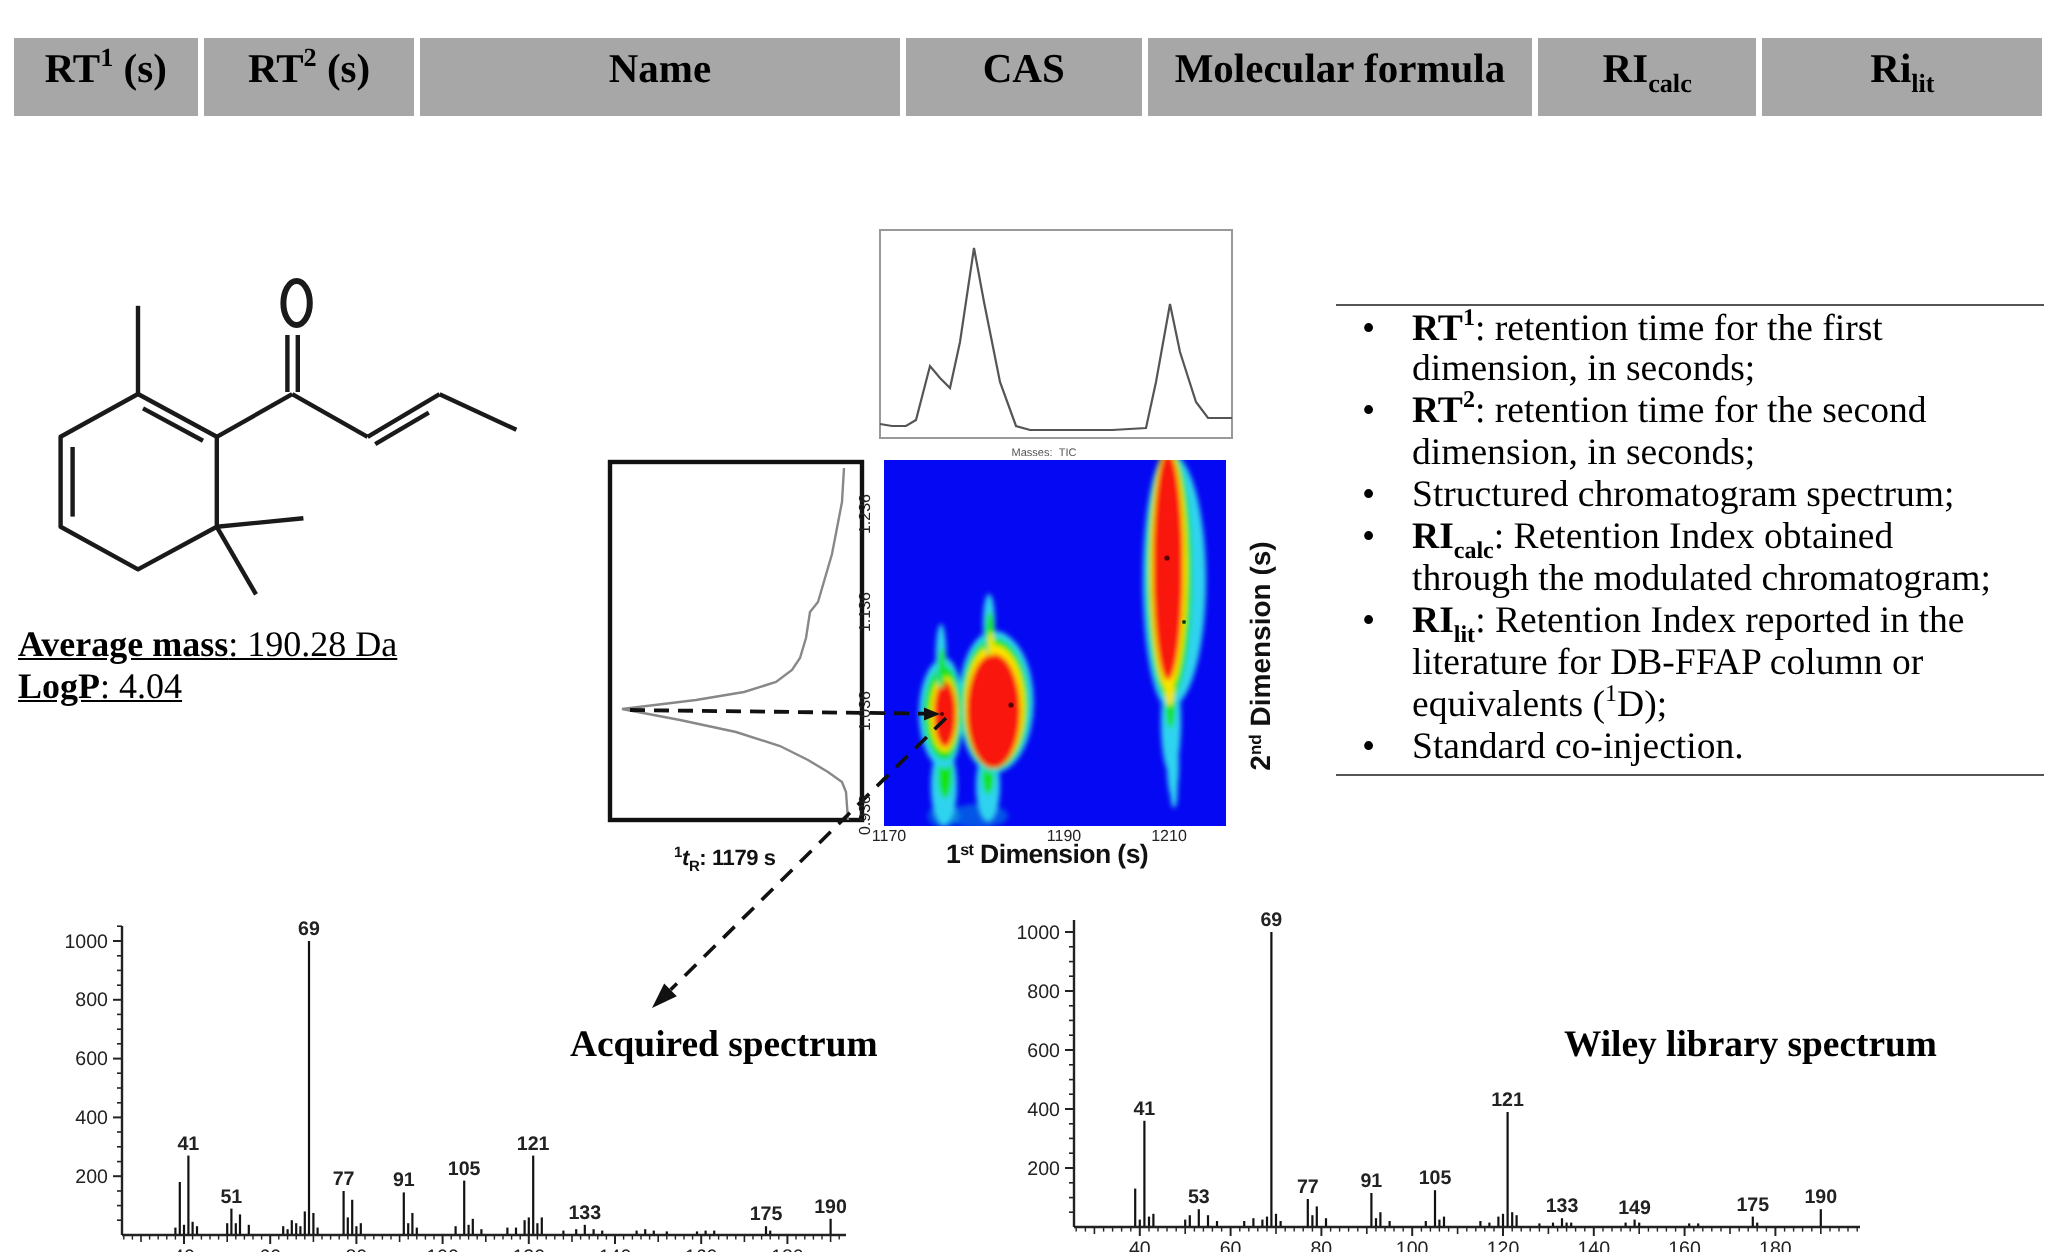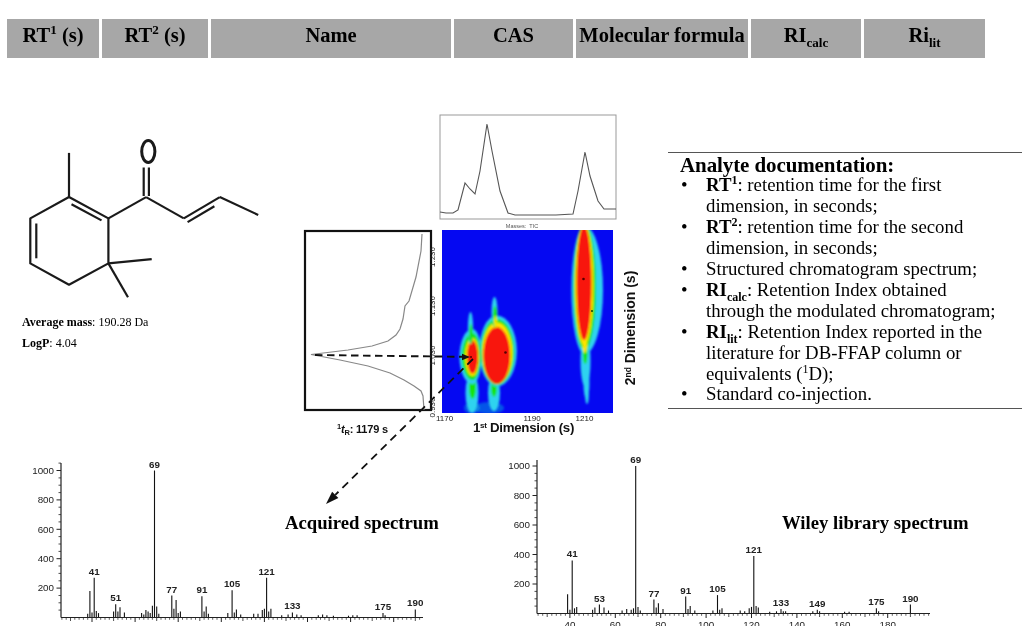--- a/index.html
+++ b/index.html
@@ -3,41 +3,41 @@
 <style>
   html,body{margin:0;padding:0;background:#fff;}
   #page{position:relative;width:1024px;height:626px;background:#fff;overflow:hidden;
         font-family:"Liberation Serif",serif;color:#000;margin-top:11px;}
   table.t{position:absolute;left:4px;top:5px;border-collapse:separate;border-spacing:3px;}
   table.t td{text-align:center;vertical-align:middle;padding:0;}
   tr.hd td{background:#a7a7a7;height:32px;padding:0 0 7px 0;font-weight:bold;font-size:20.5px;}
   tr.dt td{background:#c9c9c9;height:32px;padding:0 0 4px 0;font-size:21px;}
   sup.s{font-size:64%;vertical-align:super;line-height:0;}
   sub.s{font-size:64%;vertical-align:sub;line-height:0;}
-  .props{position:absolute;left:22px;top:301px;font-size:12px;line-height:21px;}
+  .props{position:absolute;left:9px;top:301px;font-size:18px;line-height:21px;text-decoration:underline;}
   .doc{position:absolute;left:668px;top:140.5px;width:354px;border-top:1.5px solid #555;
         border-bottom:1.5px solid #555;padding:2px 0 2.5px 0;font-size:18.8px;line-height:20.9px;}
   .doc .ttl{font-weight:bold;padding-left:12px;font-size:21px;letter-spacing:-0.1px;}
   .doc .li{position:relative;padding-left:38px;}
   .doc .li:before{content:"\2022";position:absolute;left:13px;}
   .cap{position:absolute;font-weight:bold;font-size:18.7px;}
 </style></head>
 <body>
 <div id="page">
 
 <table class="t">
  <tbody>
         <tr class="hd">
   <td style="width:92px">RT<sup class="s">1</sup> (s)</td>
   <td style="width:106px">RT<sup class="s">2</sup> (s)</td>
   <td style="width:240px">Name</td>
   <td style="width:119px">CAS</td>
-  <td style="width:172px">Molecular formula</td>
+  <td style="width:192px">Molecular formula</td>
   <td style="width:110px">RI<sub class="s">calc</sub></td>
-  <td style="width:121px">Ri<sub class="s">lit</sub></td>
+  <td style="width:140px">Ri<sub class="s">lit</sub></td>
  </tr>
 </tbody>
     </table>
 
 <svg style="position:absolute;left:0px;top:95px" width="290" height="210" viewBox="0 95 290 210" fill="none" stroke="#1a1a1a" stroke-width="2.2" stroke-linejoin="round">
 
   <polygon points="69,186 108.4,207.4 108.4,252.4 69,273.7 30.3,252.4 30.3,207.4"></polygon>
 
   <line x1="71.5" y1="193.2" x2="101.5" y2="209.4"></line>
 
@@ -127,21 +127,20 @@
 <text transform="translate(435,396.5) rotate(-90)" font-size="8" text-anchor="middle" fill="#222" font-family="Liberation Sans,sans-serif">0.936</text>
 <text x="444.5" y="409.5" font-size="8" text-anchor="middle" fill="#222" font-family="Liberation Sans,sans-serif">1170</text>
 <text x="532" y="409.5" font-size="8" text-anchor="middle" fill="#222" font-family="Liberation Sans,sans-serif">1190</text>
 <text x="584.5" y="409.5" font-size="8" text-anchor="middle" fill="#222" font-family="Liberation Sans,sans-serif">1210</text>
 <text x="473" y="420.5" font-size="13.3" letter-spacing="-0.3" font-weight="bold" fill="#111" font-family="Liberation Sans,sans-serif">1<tspan font-size="8" dy="-4">st</tspan><tspan font-size="13.3" dy="4">&nbsp;Dimension&nbsp;(s)</tspan></text>
 <text transform="translate(635,317) rotate(-90)" font-size="14" font-weight="bold" text-anchor="middle" fill="#111" font-family="Liberation Sans,sans-serif">2<tspan font-size="8.5" dy="-4.5">nd</tspan><tspan font-size="14" dy="4.5">&nbsp;Dimension&nbsp;(s)</tspan></text>
 <text x="337" y="421.5" font-size="11" letter-spacing="-0.2" font-weight="bold" fill="#111" font-family="Liberation Sans,sans-serif"><tspan font-size="7.5" dy="-4">1</tspan><tspan font-size="11" font-style="italic" dy="4">t</tspan><tspan font-size="7.5" dy="2.8">R</tspan><tspan font-size="11" dy="-2.8">:&nbsp;1179&nbsp;s</tspan></text>
 </svg>
 
 <div class="doc">
- <div class="ttl">Analyte documentation:</div>
  <div class="li"><b>RT<sup class="s">1</sup></b>: retention time for the first<br>dimension, in seconds;</div>
  <div class="li"><b>RT<sup class="s">2</sup></b>: retention time for the second<br>dimension, in seconds;</div>
  <div class="li">Structured chromatogram spectrum;</div>
  <div class="li"><b>RI<sub class="s">calc</sub></b>: Retention Index obtained<br>through the modulated chromatogram;</div>
  <div class="li"><b>RI<sub class="s">lit</sub></b>: Retention Index reported in the<br>literature for DB-FFAP column or<br>equivalents (<sup class="s">1</sup>D);</div>
  <div class="li">Standard co-injection.</div>
 </div>
 
 <svg style="position:absolute;left:20px;top:440px" width="420" height="186" viewBox="20 440 420 186">
 <line x1="61" y1="452" x2="61" y2="606.5" stroke="#222" stroke-width="1.2"></line>

